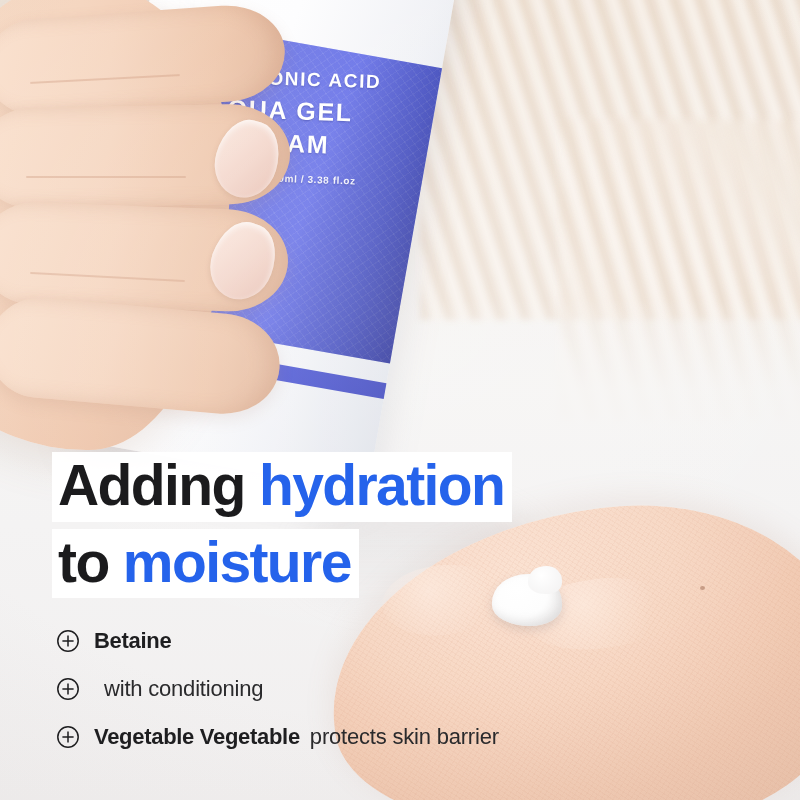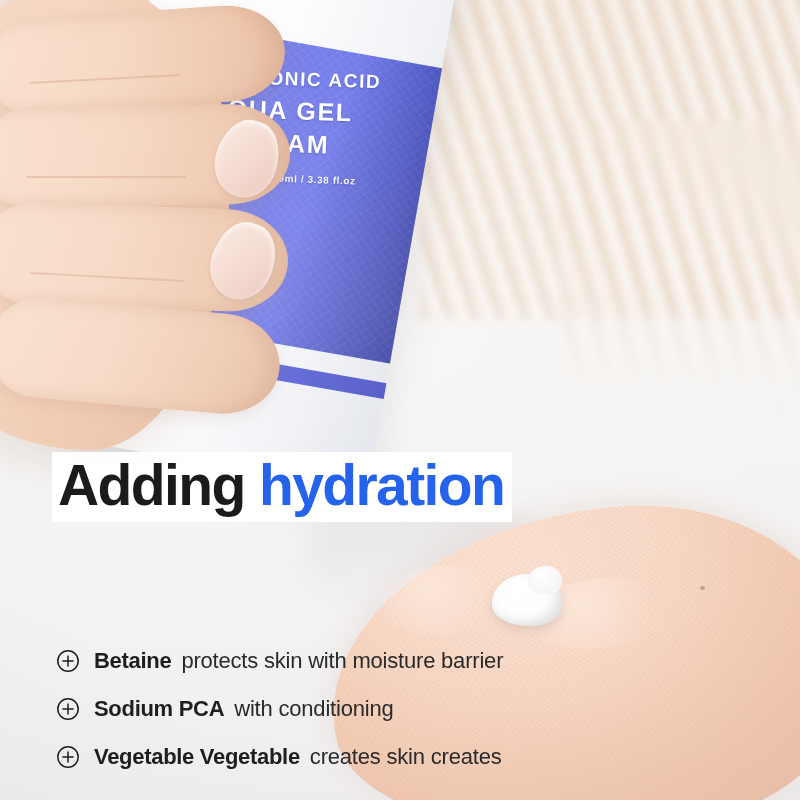--- a/index.html
+++ b/index.html
@@ -176,21 +176,21 @@
     line-height:1.0;
   }
   .hl-line span{
     font-size:57px;font-weight:700;letter-spacing:-1.6px;
     line-height:1.08;
   }
   .dark{color:#1b1b1d;}
   .blue{color:#2563eb;}
 
   
-  .bullets{position:absolute;left:56px;top:648px;z-index:7;width:700px;}
+  .bullets{position:absolute;left:56px;top:628px;z-index:7;width:700px;}
   .bullet{display:flex;align-items:center;margin-bottom:22px;}
   .bullet-icon{
     width:24px;height:24px;flex:0 0 24px;margin-right:14px;
     position:relative;
   }
   .bullet-icon svg{display:block;}
   .b-strong{
     font-size:22px;font-weight:700;color:#1e1e20;letter-spacing:-.3px;white-space:nowrap;
   }
   .b-rest{
@@ -245,52 +245,54 @@
     <div class="knuck" style="left:70px;top:306px;width:155px;transform:rotate(3deg);"></div>
   </div>
 
   <div class="bg-vign"></div>
 
   <div class="headline">
     <div class="hl-line">
       <span class="dark">Adding </span>
         <span class="blue">hydration</span>
     </div>
+    <div class="hl-line">
+      <span class="dark">to </span>
+        <span class="blue">moisture</span>
+    </div>
   </div>
 
   <div class="bullets">
 
     <div class="bullet">
       <span class="bullet-icon">
         <svg width="24" height="24" viewBox="0 0 24 24" aria-hidden="true">
           <circle cx="12" cy="12" r="10.2" fill="none" stroke="#1e1e20" stroke-width="1.5"></circle>
           <path d="M12 6.4 V17.6 M6.4 12 H17.6" stroke="#1e1e20" stroke-width="1.5" stroke-linecap="butt"></path>
         </svg>
       </span>
       <span class="b-strong">Betaine</span>
-      <span class="b-rest">protects skin with moisture barrier</span>
     </div>
 
     <div class="bullet">
       <span class="bullet-icon">
         <svg width="24" height="24" viewBox="0 0 24 24" aria-hidden="true">
           <circle cx="12" cy="12" r="10.2" fill="none" stroke="#1e1e20" stroke-width="1.5"></circle>
           <path d="M12 6.4 V17.6 M6.4 12 H17.6" stroke="#1e1e20" stroke-width="1.5" stroke-linecap="butt"></path>
         </svg>
       </span>
-      <span class="b-strong">Sodium PCA</span>
       <span class="b-rest">with conditioning</span>
     </div>
 
     <div class="bullet">
       <span class="bullet-icon">
         <svg width="24" height="24" viewBox="0 0 24 24" aria-hidden="true">
           <circle cx="12" cy="12" r="10.2" fill="none" stroke="#1e1e20" stroke-width="1.5"></circle>
           <path d="M12 6.4 V17.6 M6.4 12 H17.6" stroke="#1e1e20" stroke-width="1.5" stroke-linecap="butt"></path>
         </svg>
       </span>
       <span class="b-strong">Vegetable Vegetable</span>
-      <span class="b-rest">creates skin creates</span>
+      <span class="b-rest">protects skin barrier</span>
     </div>
 
   </div>
 
 </div>
 
 </body></html>

